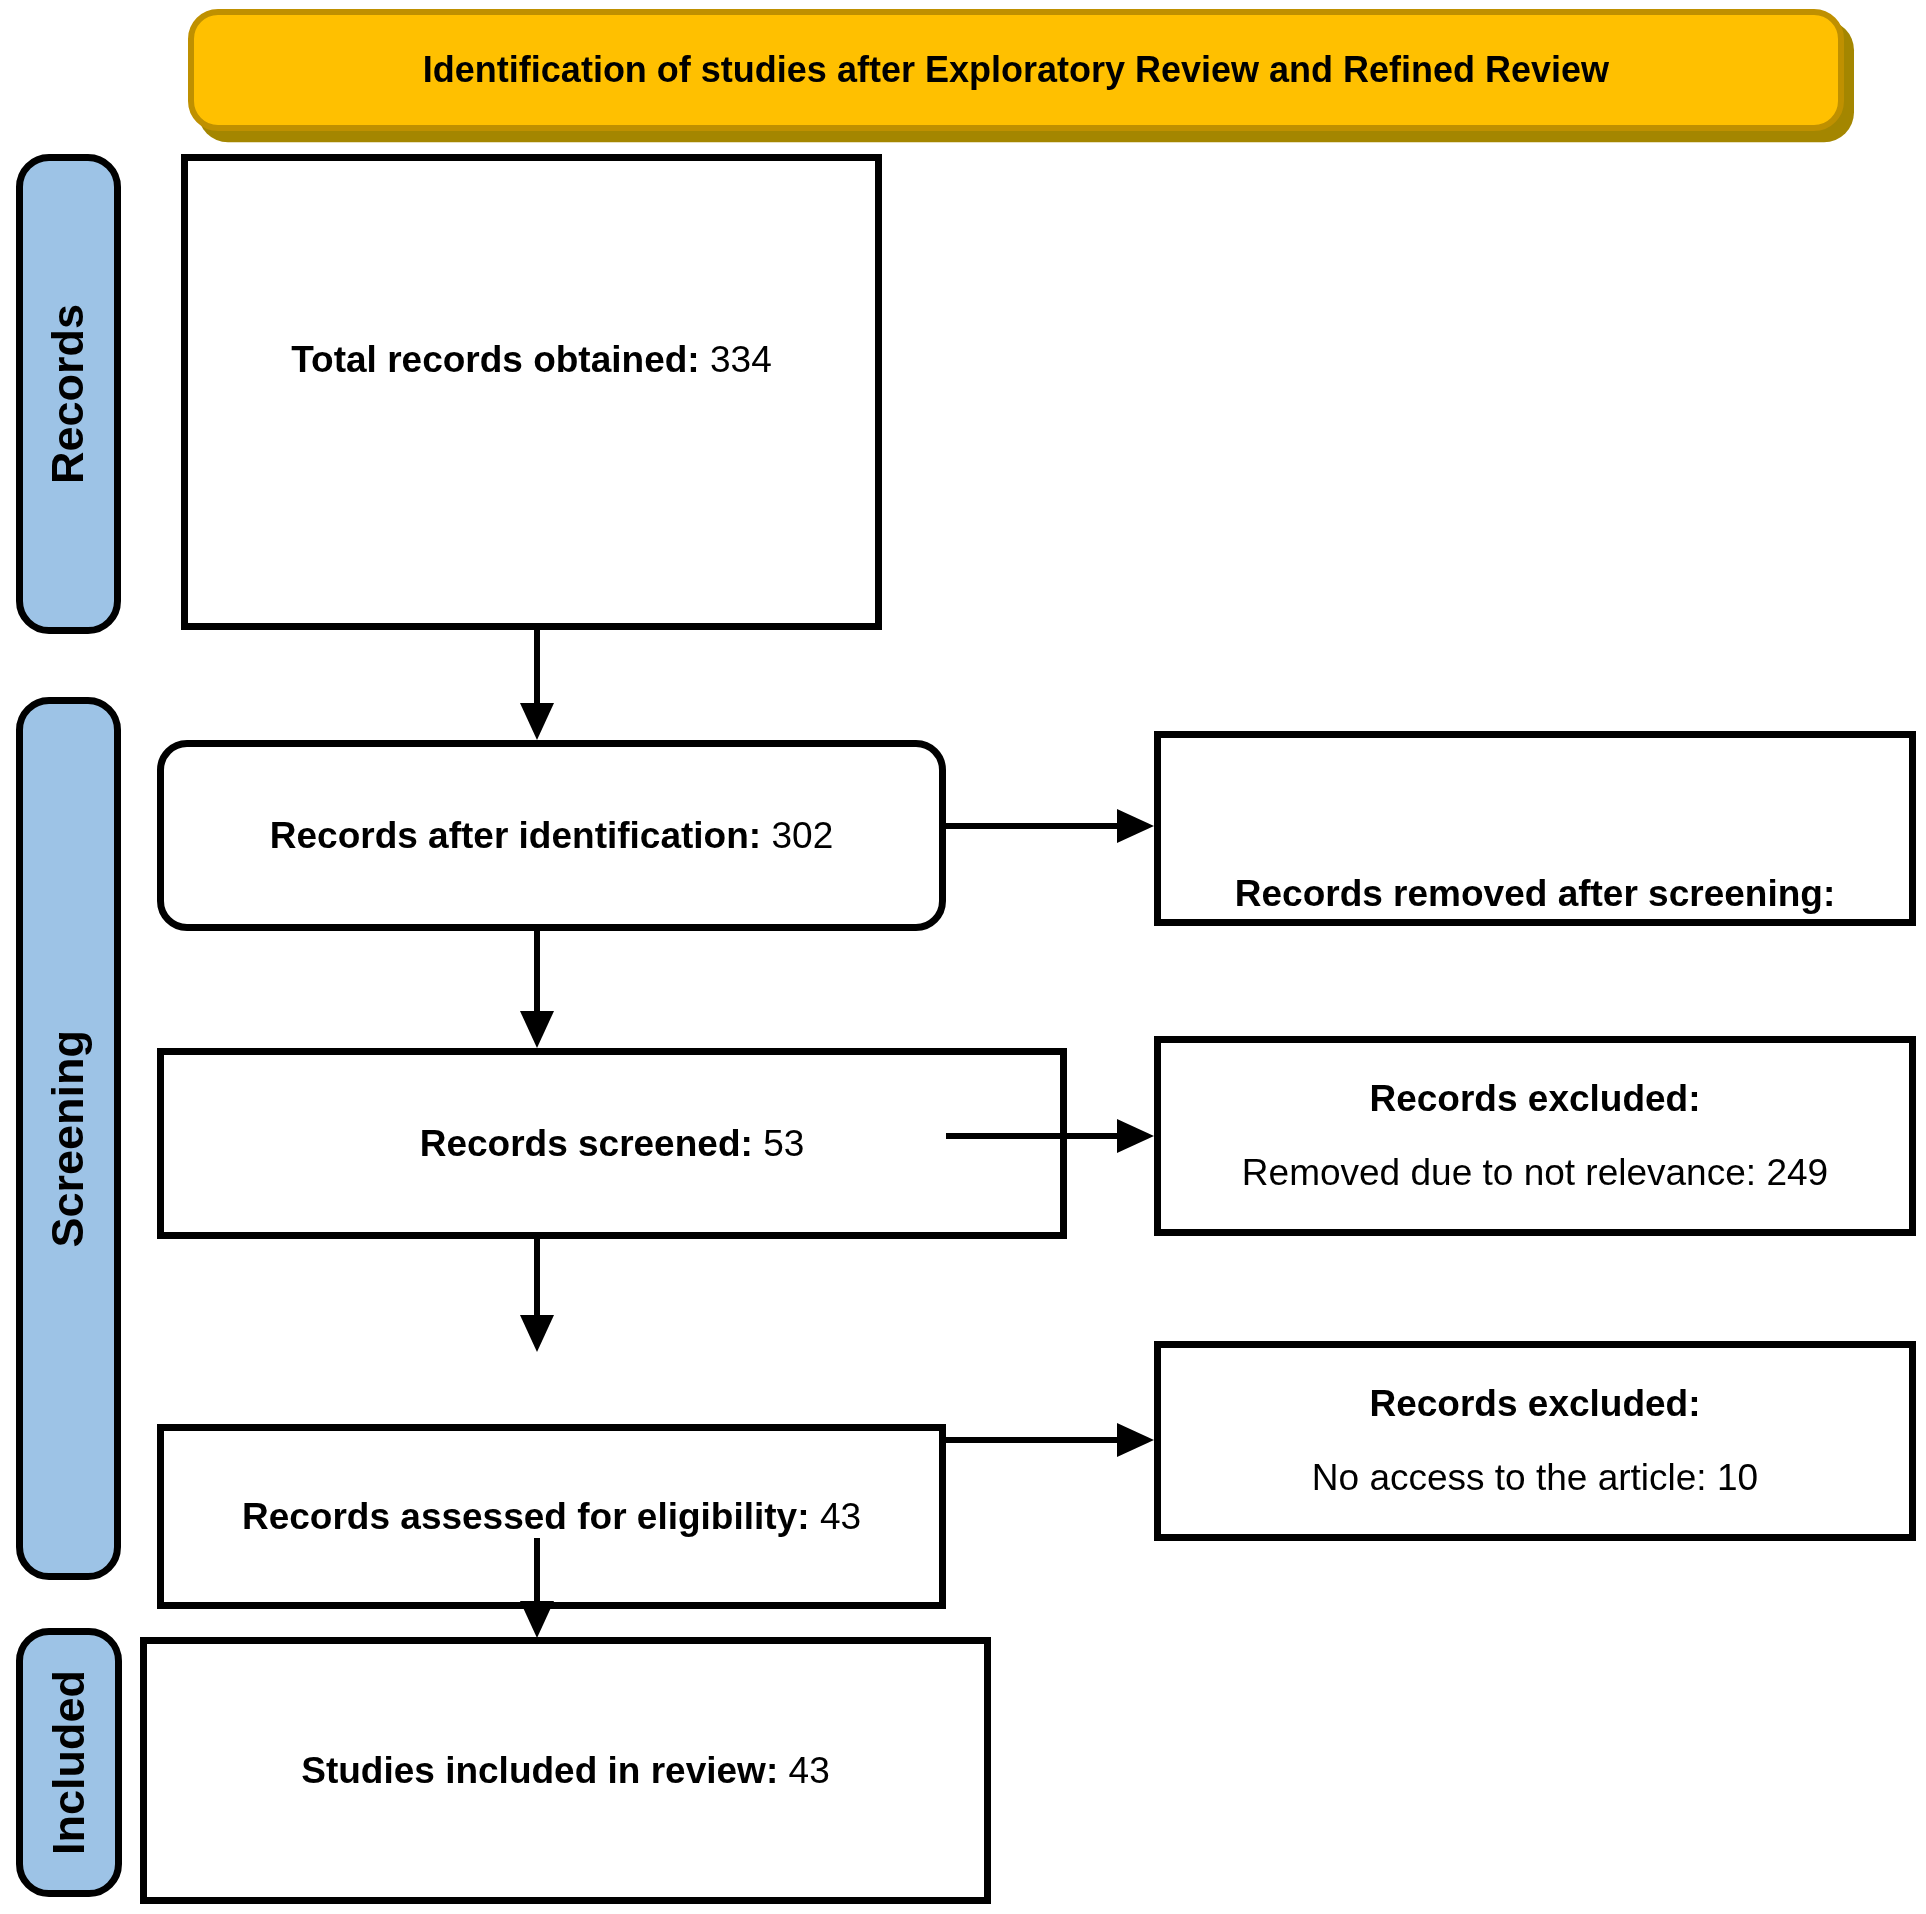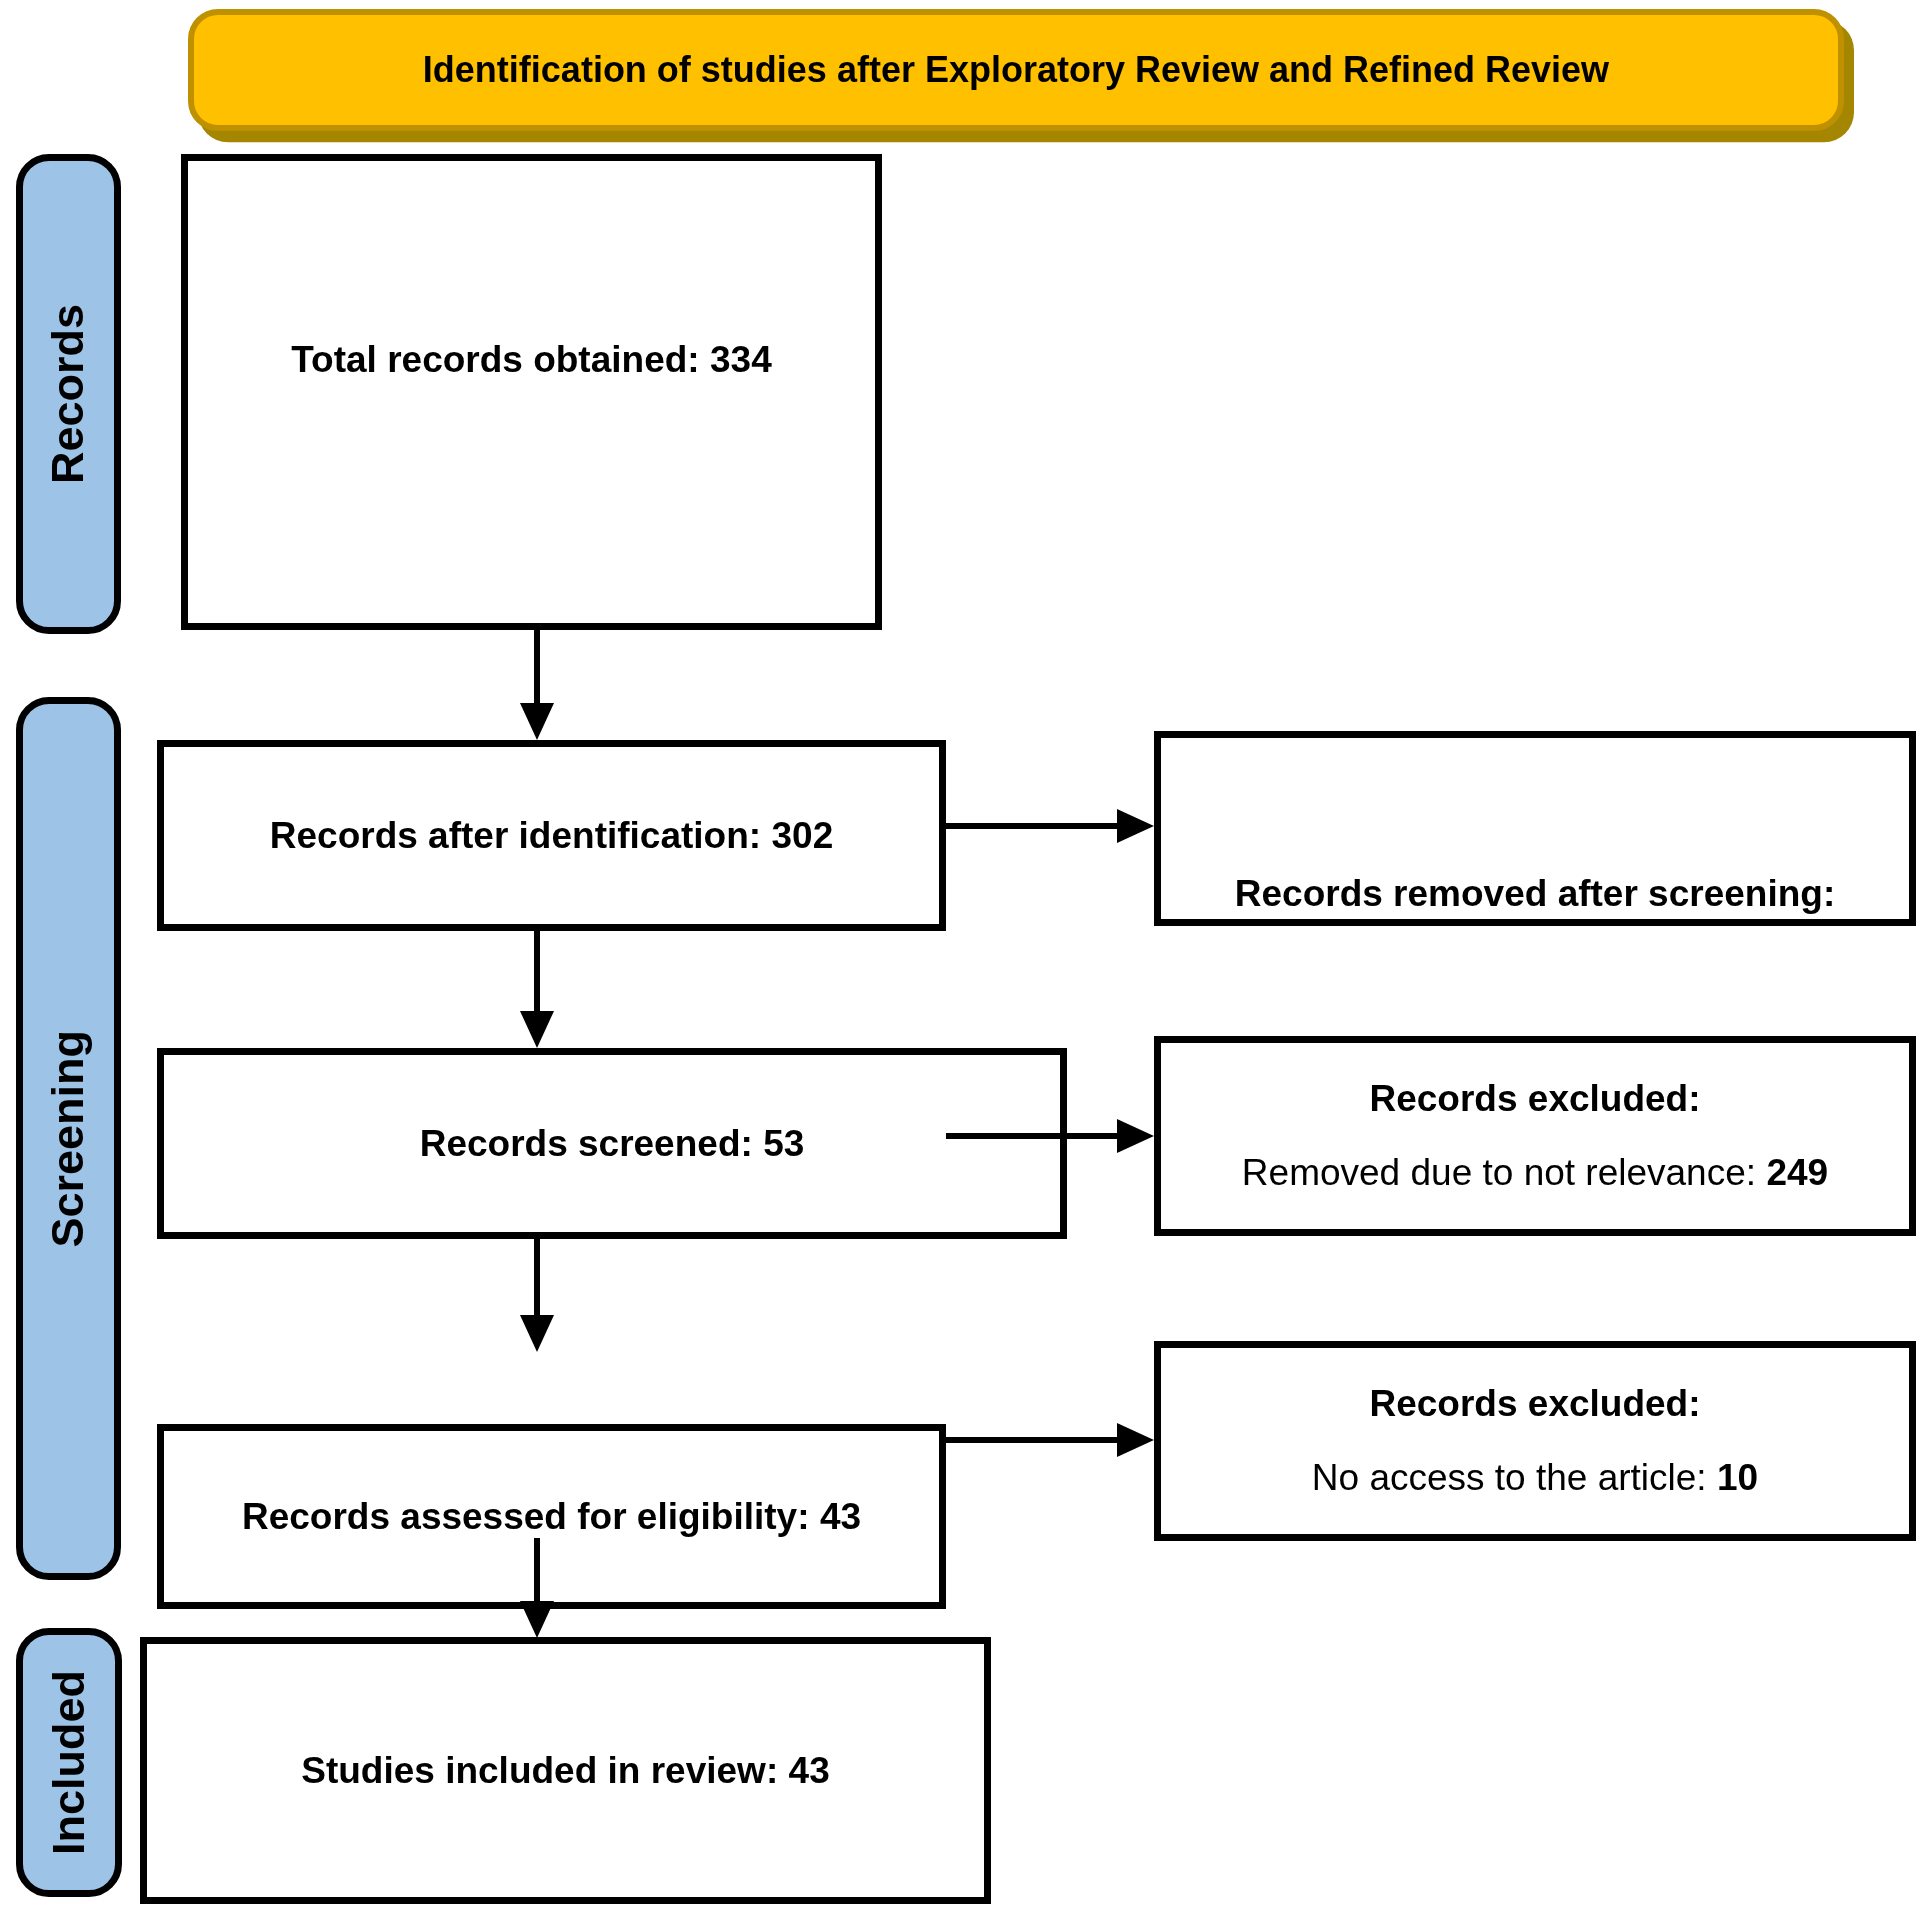--- a/index.html
+++ b/index.html
@@ -63,27 +63,27 @@
     background: #ffffff;
     border: 7px solid #000000;
     display: flex;
     align-items: center;
     justify-content: center;
     font-size: 37px;
     text-align: center;
   }
   .fbox-0 { left: 181px; top: 154px;  width: 701px;  height: 476px; }
   .fbox-0 .fline { transform: translateY(-32px); }
-  .fbox-1 { left: 157px; top: 740px; width: 789px; height: 191px; }
+  .fbox-1 { left: 157px; top: 740px; width: 789px; height: 191px; border-radius: 30px; }
   .fbox-2 { left: 157px; top: 1048px; width: 910px; height: 191px; }
   .fbox-3 { left: 157px; top: 1424px; width: 789px; height: 185px; }
   .fbox-4 { left: 140px; top: 1637px; width: 851px; height: 267px; }
   .fline { white-space: nowrap; }
   .lbl { font-weight: bold; }
-  .val { font-weight: bold; margin-left: 0.28em; }
+  .val { font-weight: normal; margin-left: 0.28em; }
 
   
   .ebox {
     position: absolute;
     box-sizing: border-box;
     background: #ffffff;
     border: 7px solid #000000;
     display: flex;
     flex-direction: column;
     align-items: center;

